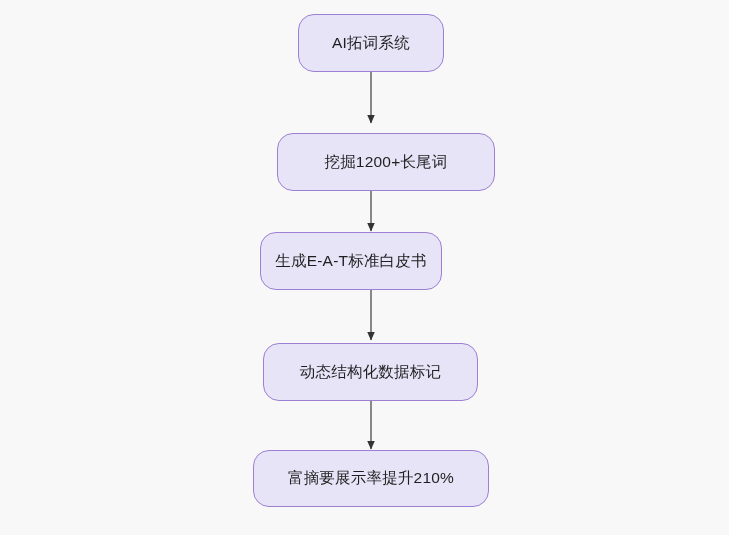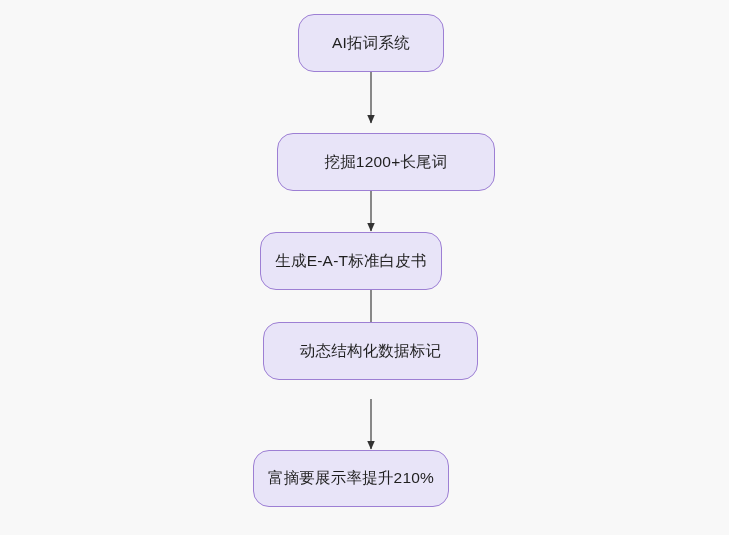--- a/index.html
+++ b/index.html
@@ -69,21 +69,21 @@
   <div id="nodes-group">
       <div class="node" style="left: 298px; top: 14px; width: 146px; height: 58px; background: rgb(232, 228, 248); border-color: rgb(157, 127, 212);">
         <span class="node-label" style="color: rgb(31, 31, 31);">AI拓词系统</span>
       </div>
       <div class="node" style="left: 277px; top: 124px; width: 218px; height: 58px; background: rgb(232, 228, 248); border-color: rgb(157, 127, 212); margin-top: 9px;">
         <span class="node-label" style="color: rgb(31, 31, 31);">挖掘1200+长尾词</span>
       </div>
       <div class="node" style="left: 260px; top: 232px; width: 182px; height: 58px; background: rgb(232, 228, 248); border-color: rgb(157, 127, 212);">
         <span class="node-label" style="color: rgb(31, 31, 31);">生成E-A-T标准白皮书</span>
       </div>
-      <div class="node" style="left: 263px; top: 322px; width: 215px; height: 58px; background: rgb(232, 228, 248); border-color: rgb(157, 127, 212);">
+      <div class="node" style="left: 263px; top: 343px; width: 215px; height: 58px; background: rgb(232, 228, 248); border-color: rgb(157, 127, 212);">
         <span class="node-label" style="color: rgb(31, 31, 31);">动态结构化数据标记</span>
       </div>
-      <div class="node" style="left: 253px; top: 450px; width: 196px; height: 57px; background: rgb(232, 228, 248); border-color: rgb(157, 127, 212);">
+      <div class="node" style="left: 253px; top: 450px; width: 236px; height: 57px; background: rgb(232, 228, 248); border-color: rgb(157, 127, 212);">
         <span class="node-label" style="color: rgb(31, 31, 31);">富摘要展示率提升210%</span>
       </div>
     </div>
 
 </div>
 
 </body></html>

